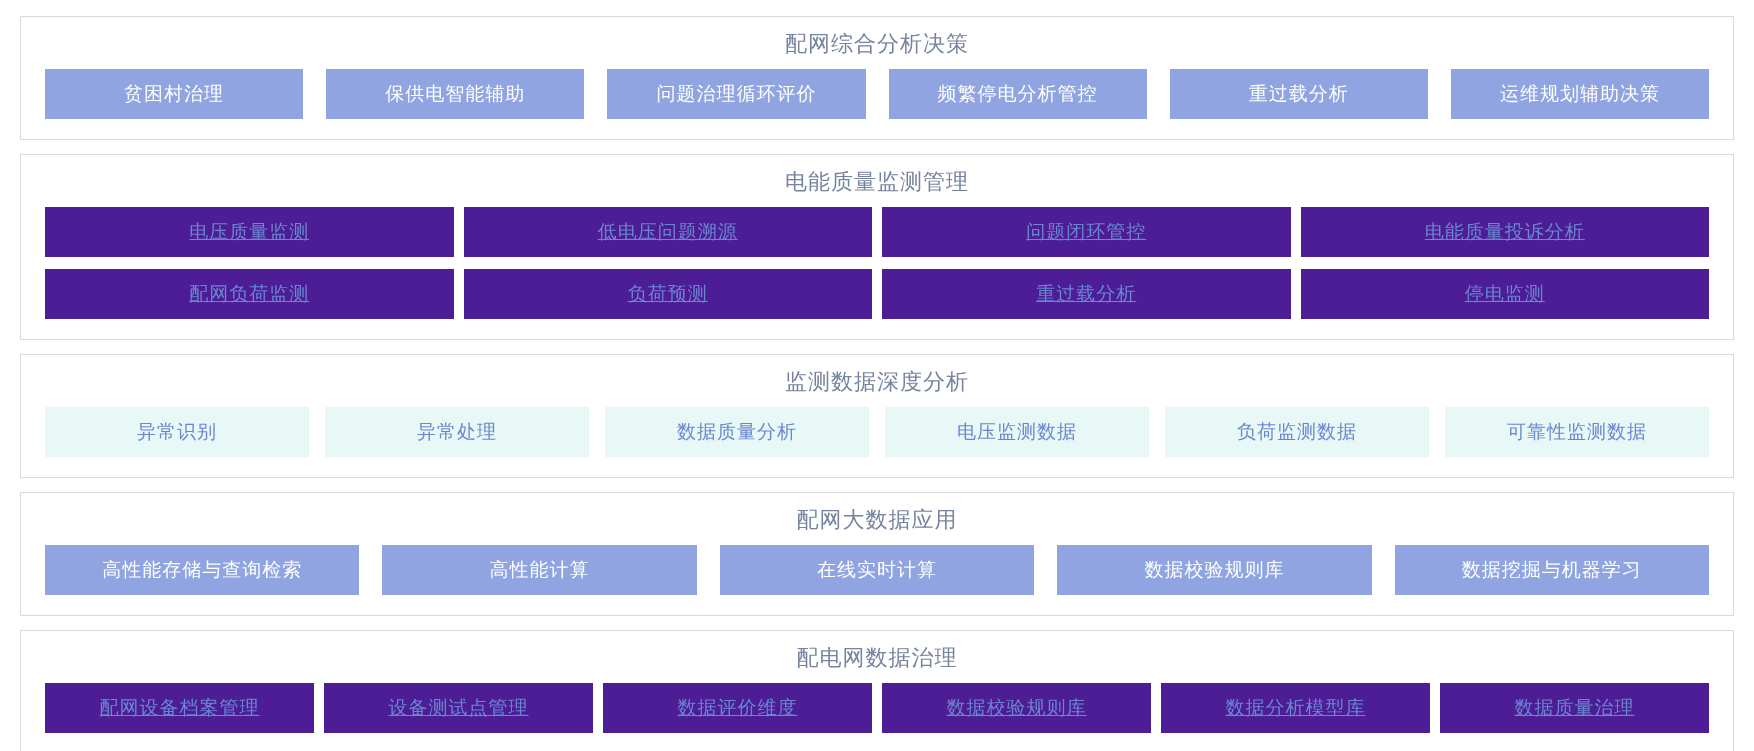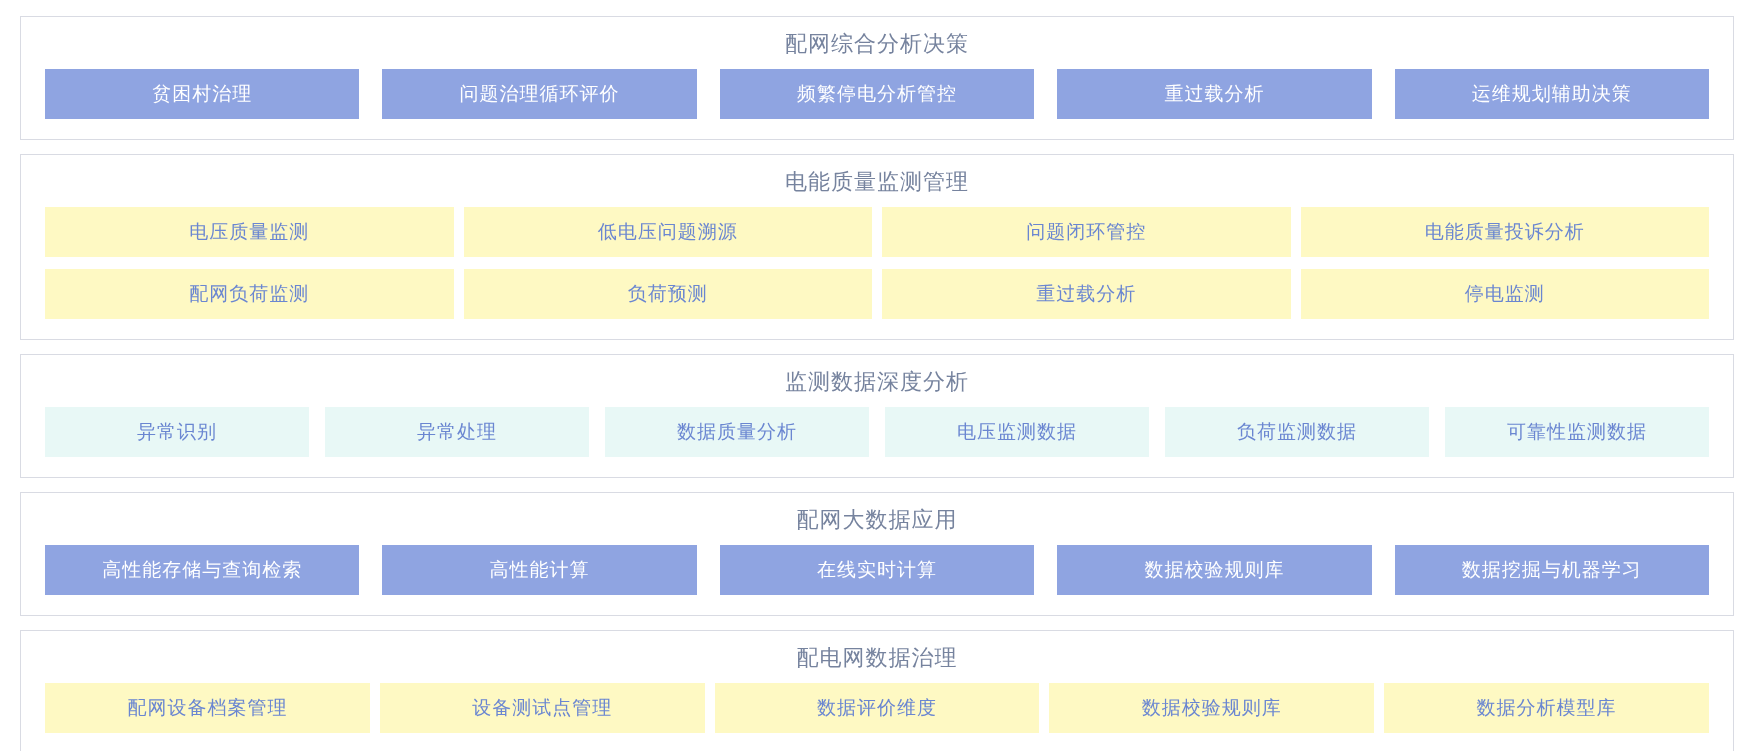--- a/index.html
+++ b/index.html
@@ -39,32 +39,33 @@
     display: flex;
     align-items: center;
     justify-content: center;
     font-size: 19px;
     letter-spacing: 1px;
     white-space: nowrap;
     cursor: pointer;
     user-select: none;
   }
   .card.solid .btn    { background: #8fa4e1; color: #ffffff; }
-  .card.lavender .btn { background: #fef9c3; color: #6a86d1; }
+  .card.lavender .btn { background: #4c1d95; color: #6a86d1; text-decoration: underline; }
   .card.mint .btn     { background: #e8f8f6; color: #6a86d1; }
 </style>
 </head>
 <body>
 
 <div class="wrap" id="sections-root">
   <div class="card solid">
     <div class="card-title">配网综合分析决策</div>
     <div class="rows">
         <div class="row">
           <div class="btn">贫困村治理</div>
+          <div class="btn">保供电智能辅助</div>
           <div class="btn">问题治理循环评价</div>
           <div class="btn">频繁停电分析管控</div>
           <div class="btn">重过载分析</div>
           <div class="btn">运维规划辅助决策</div>
         </div>
       </div>
   </div>
 
   <div class="card lavender">
     <div class="card-title">电能质量监测管理</div>
@@ -113,16 +114,17 @@
 
   <div class="card lavender">
     <div class="card-title">配电网数据治理</div>
     <div class="rows">
         <div class="row">
           <div class="btn">配网设备档案管理</div>
           <div class="btn">设备测试点管理</div>
           <div class="btn">数据评价维度</div>
           <div class="btn">数据校验规则库</div>
           <div class="btn">数据分析模型库</div>
+          <div class="btn">数据质量治理</div>
         </div>
       </div>
   </div>
 </div>
 
 </body></html>

